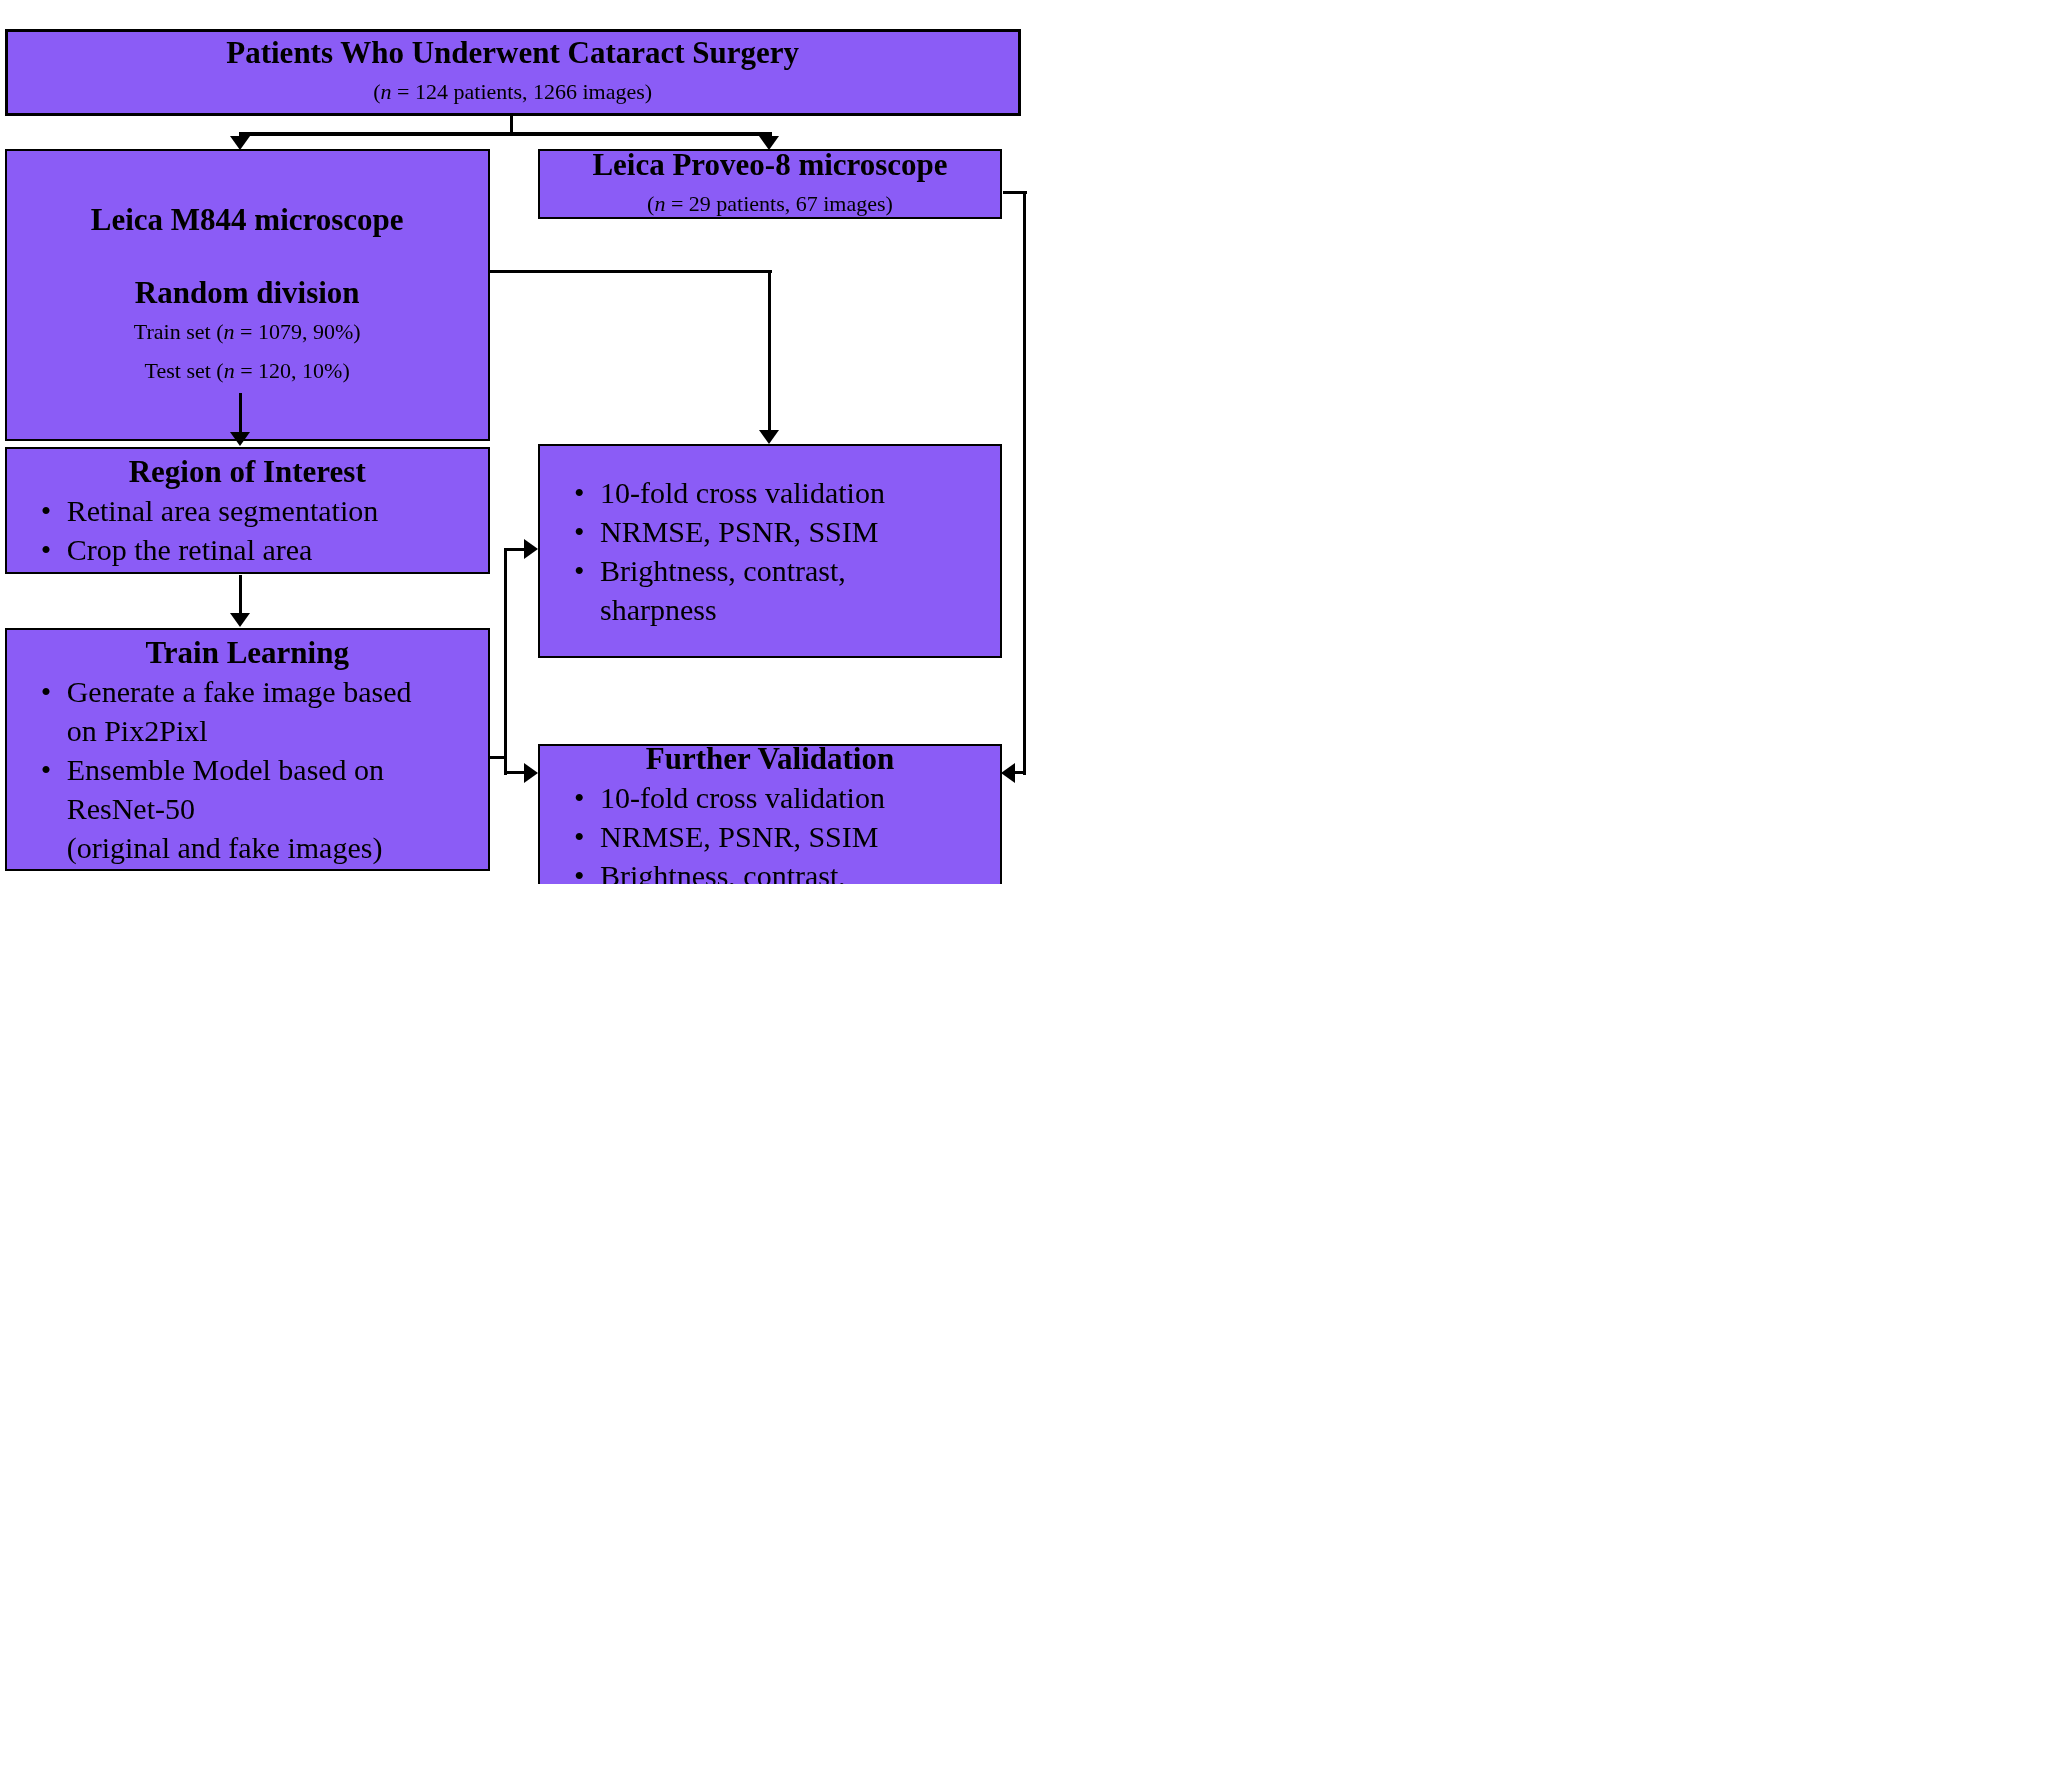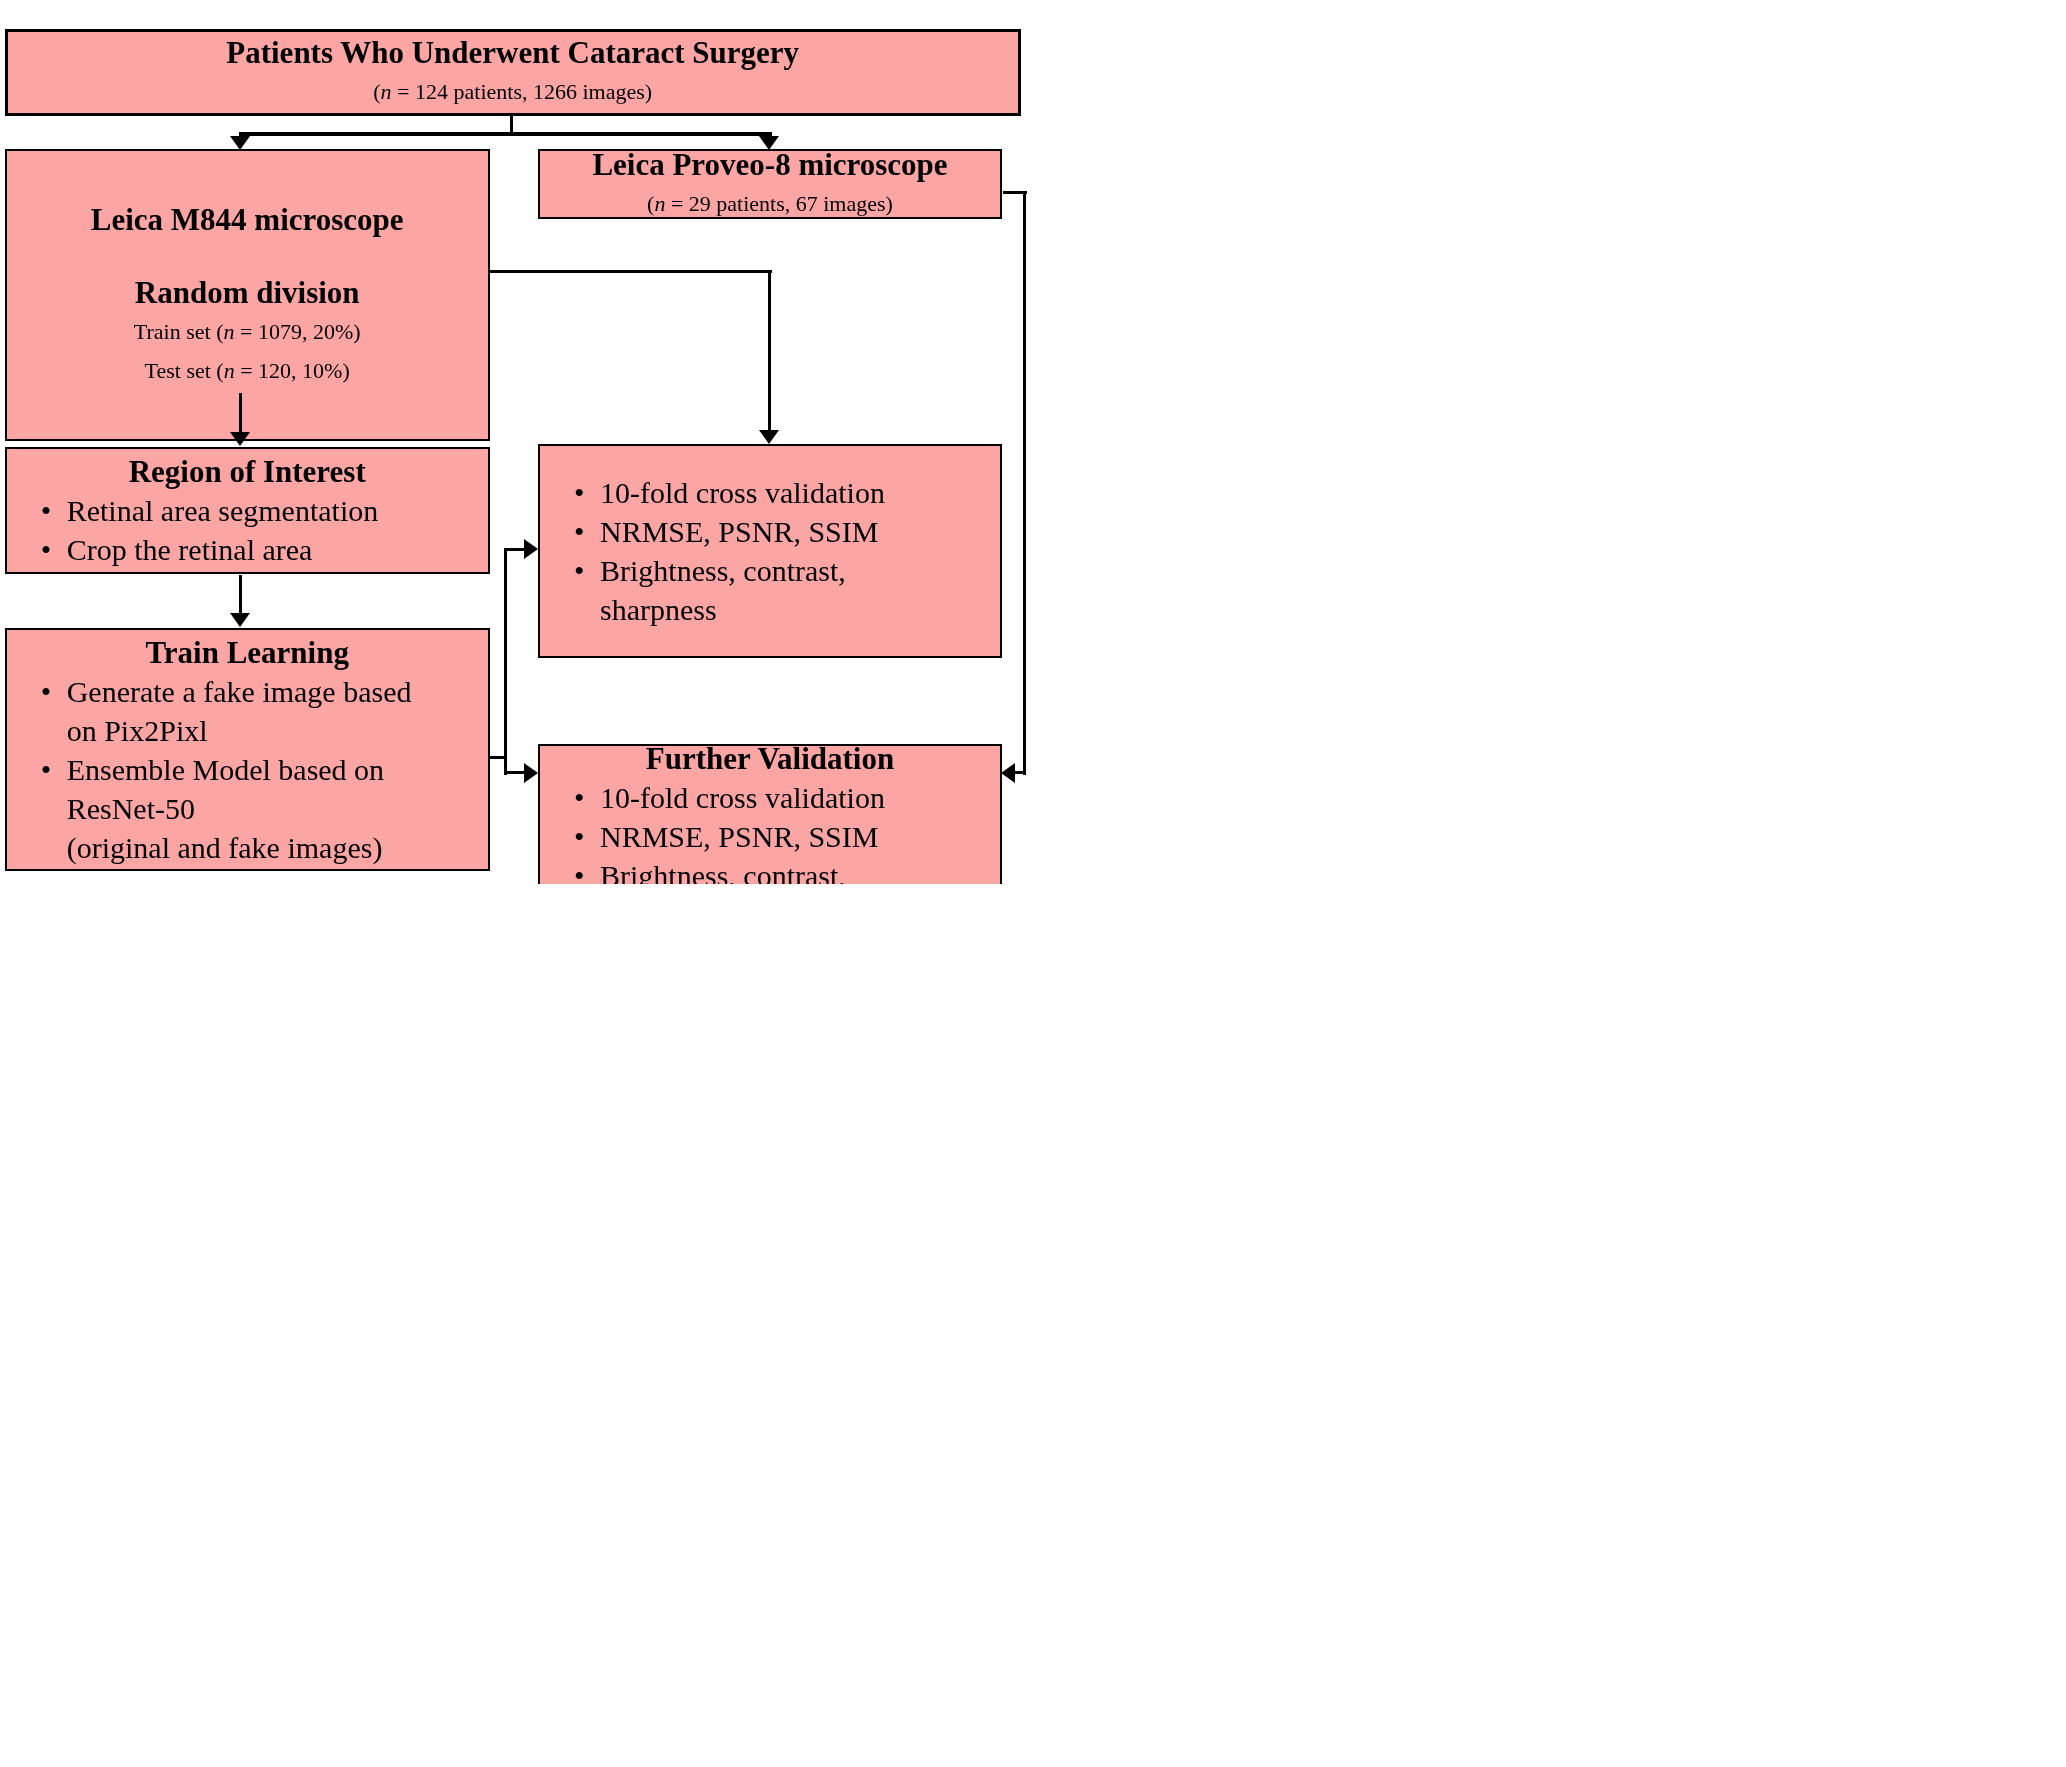--- a/index.html
+++ b/index.html
@@ -8,21 +8,21 @@
     width:1033px; height:884px;
     background:#ffffff;
     color:#000000;
     font-family:"Liberation Serif","DejaVu Serif",serif;
     overflow:hidden;
   }
   .box {
     position:absolute;
     box-sizing:border-box;
     border:2.7px solid #000;
-    background:#fca5a5;
+    background:#8b5cf6;
     display:flex;
     flex-direction:column;
     justify-content:center;
   }
   .box--thick { border-width:3.4px; }
   .title { font-weight:bold; font-size:31px; line-height:39px; text-align:center; }
   .cline { font-size:22px; line-height:39px; text-align:center; }
   .var   { font-style:italic; }
   .spacer { height:34px; }
   .items { padding-left:34px; padding-right:5.4px; }
@@ -42,21 +42,21 @@
 
   <div class="box box--thick" style="left:4.7px; top:28.5px; width:1016px; height:87px;">
     <div class="title">Patients Who Underwent Cataract Surgery</div>
     <div class="cline"><span>(</span><span class="var">n</span><span> = 124 patients, 1266 images)</span></div>
   </div>
 
   <div class="box" style="left:4.7px; top:149px; width:485px; height:292px;">
     <div class="title">Leica M844 microscope</div>
     <div class="spacer"></div>
     <div class="title">Random division</div>
-    <div class="cline"><span>Train set (</span><span class="var">n</span><span> = 1079, 20%)</span></div>
+    <div class="cline"><span>Train set (</span><span class="var">n</span><span> = 1079, 90%)</span></div>
     <div class="cline"><span>Test set (</span><span class="var">n</span><span> = 120, 10%)</span></div>
   </div>
 
   <div class="box" style="left:538px; top:149px; width:464px; height:70px;">
     <div class="title">Leica Proveo-8 microscope</div>
     <div class="cline"><span>(</span><span class="var">n</span><span> = 29 patients, 67 images)</span></div>
   </div>
 
   <div class="box" style="left:4.7px; top:447px; width:485px; height:127px;">
     <div class="title">Region of Interest</div>

